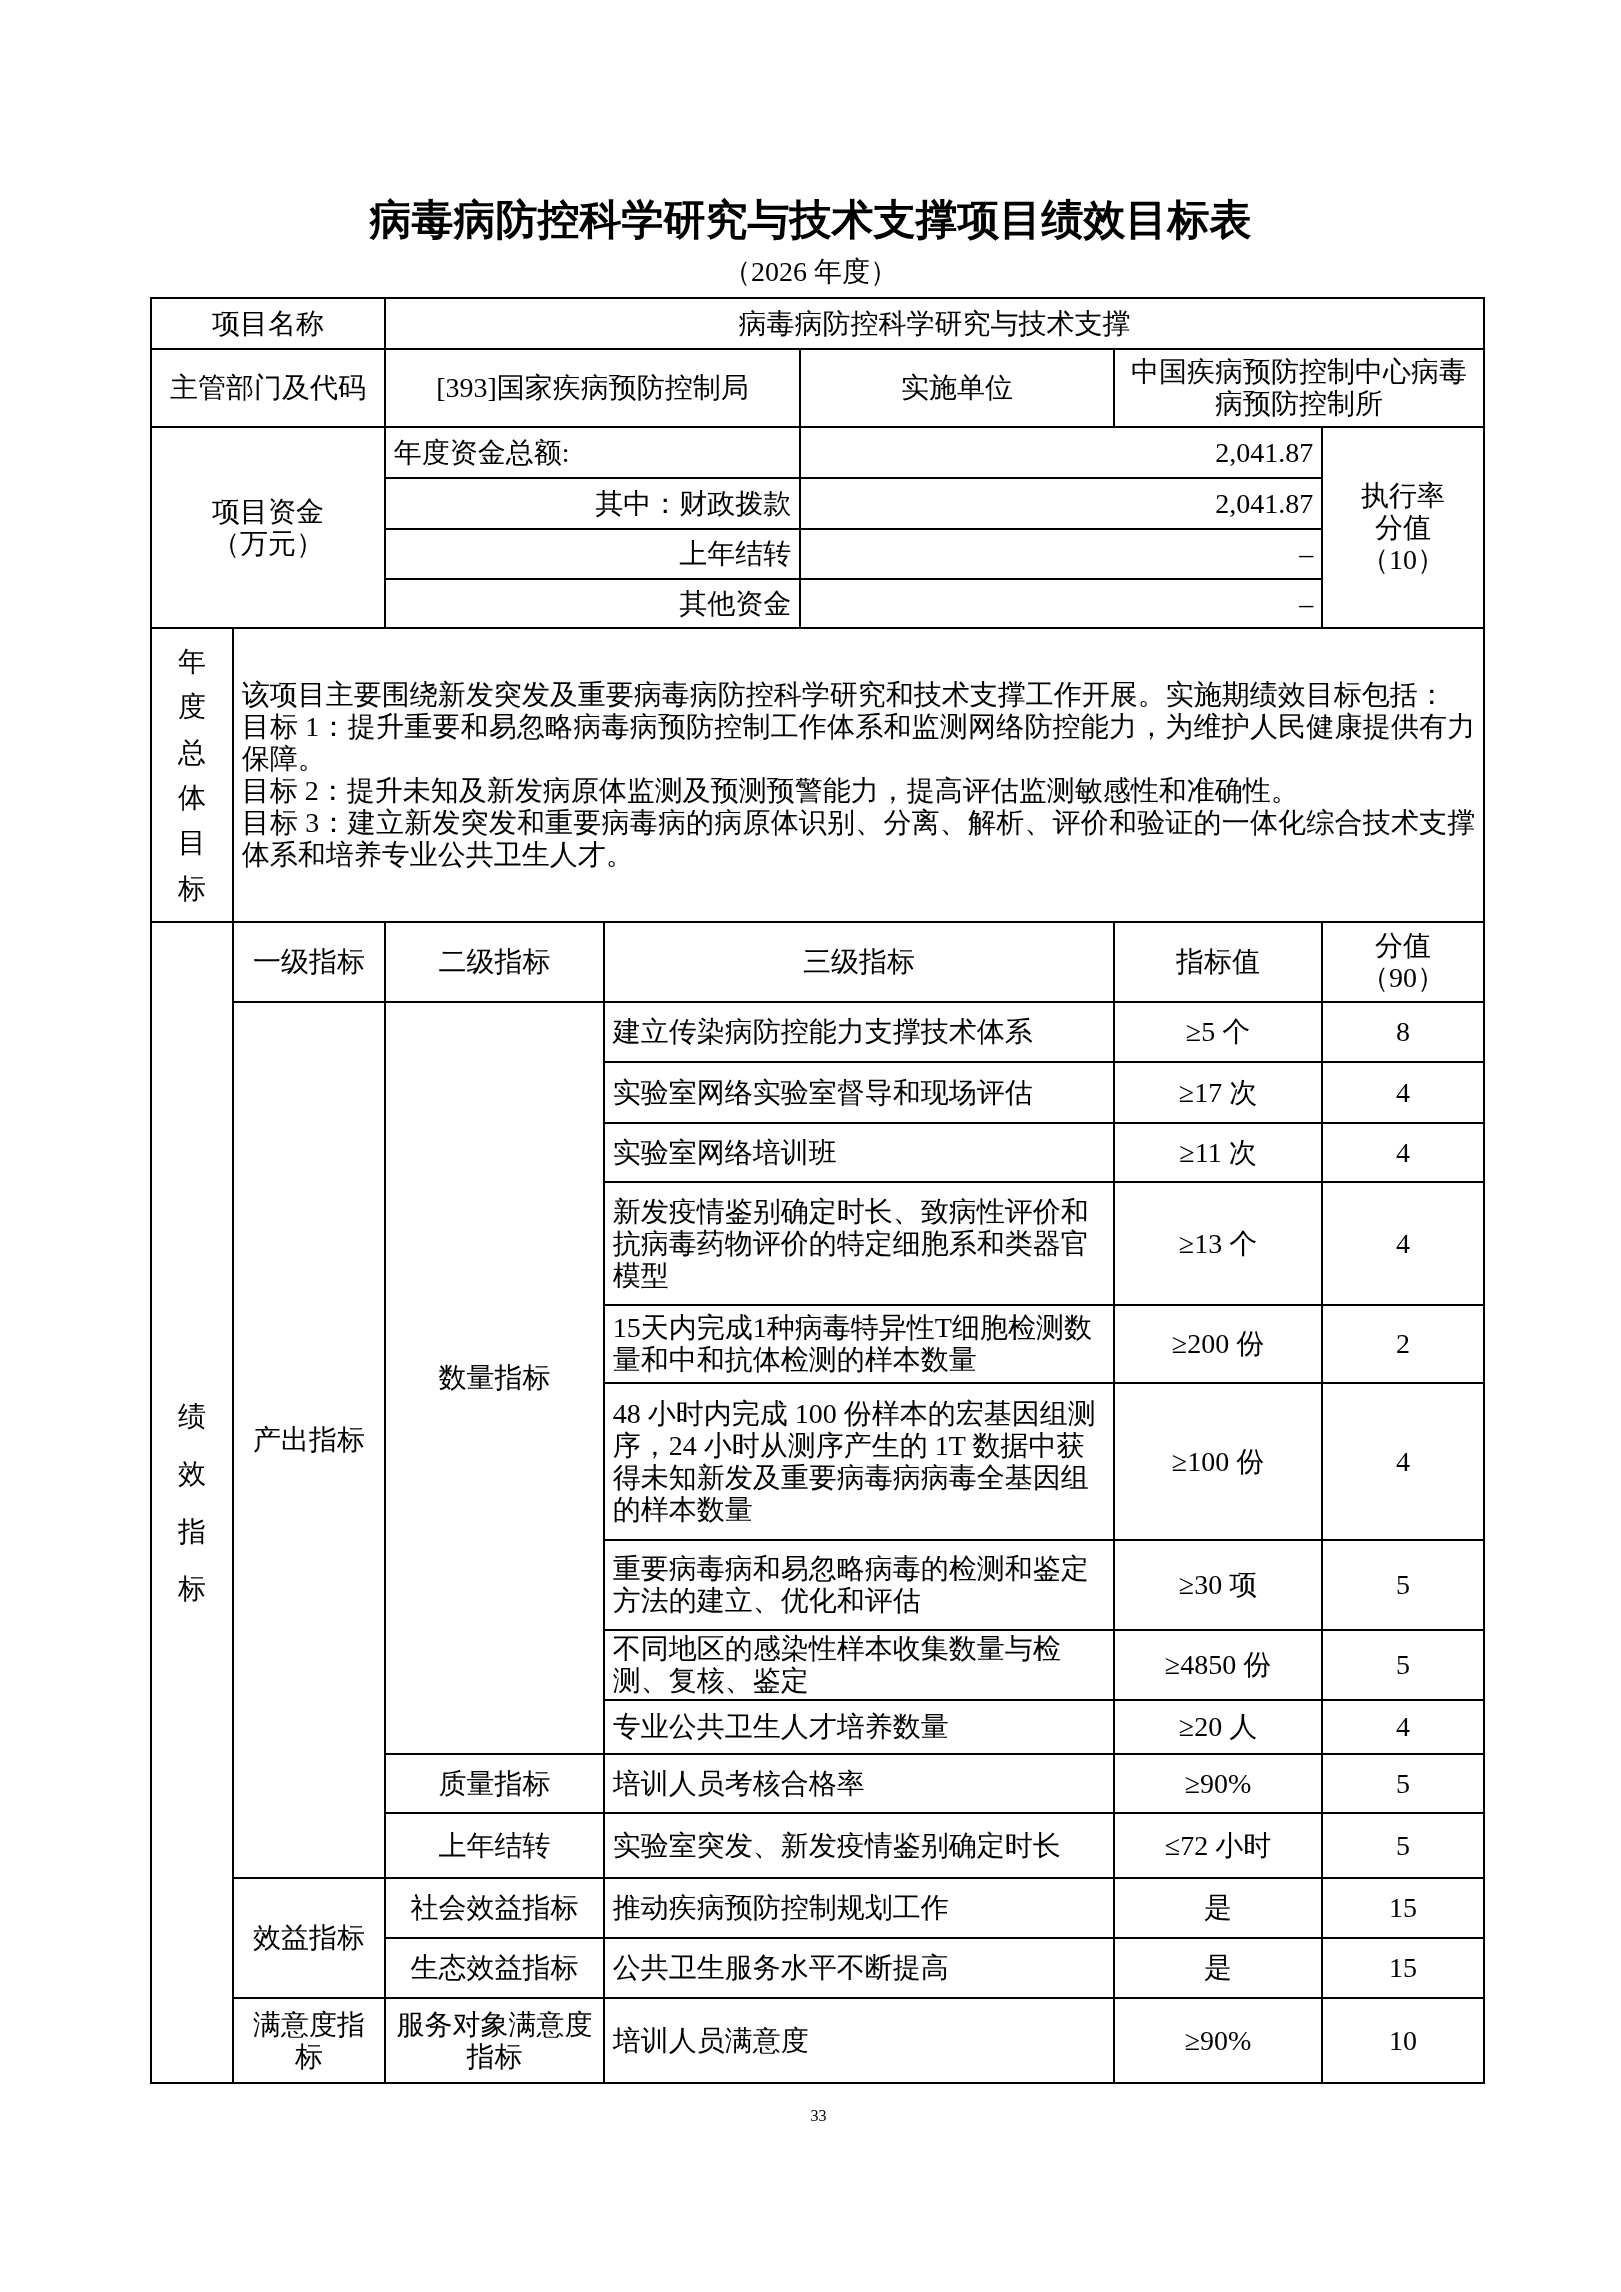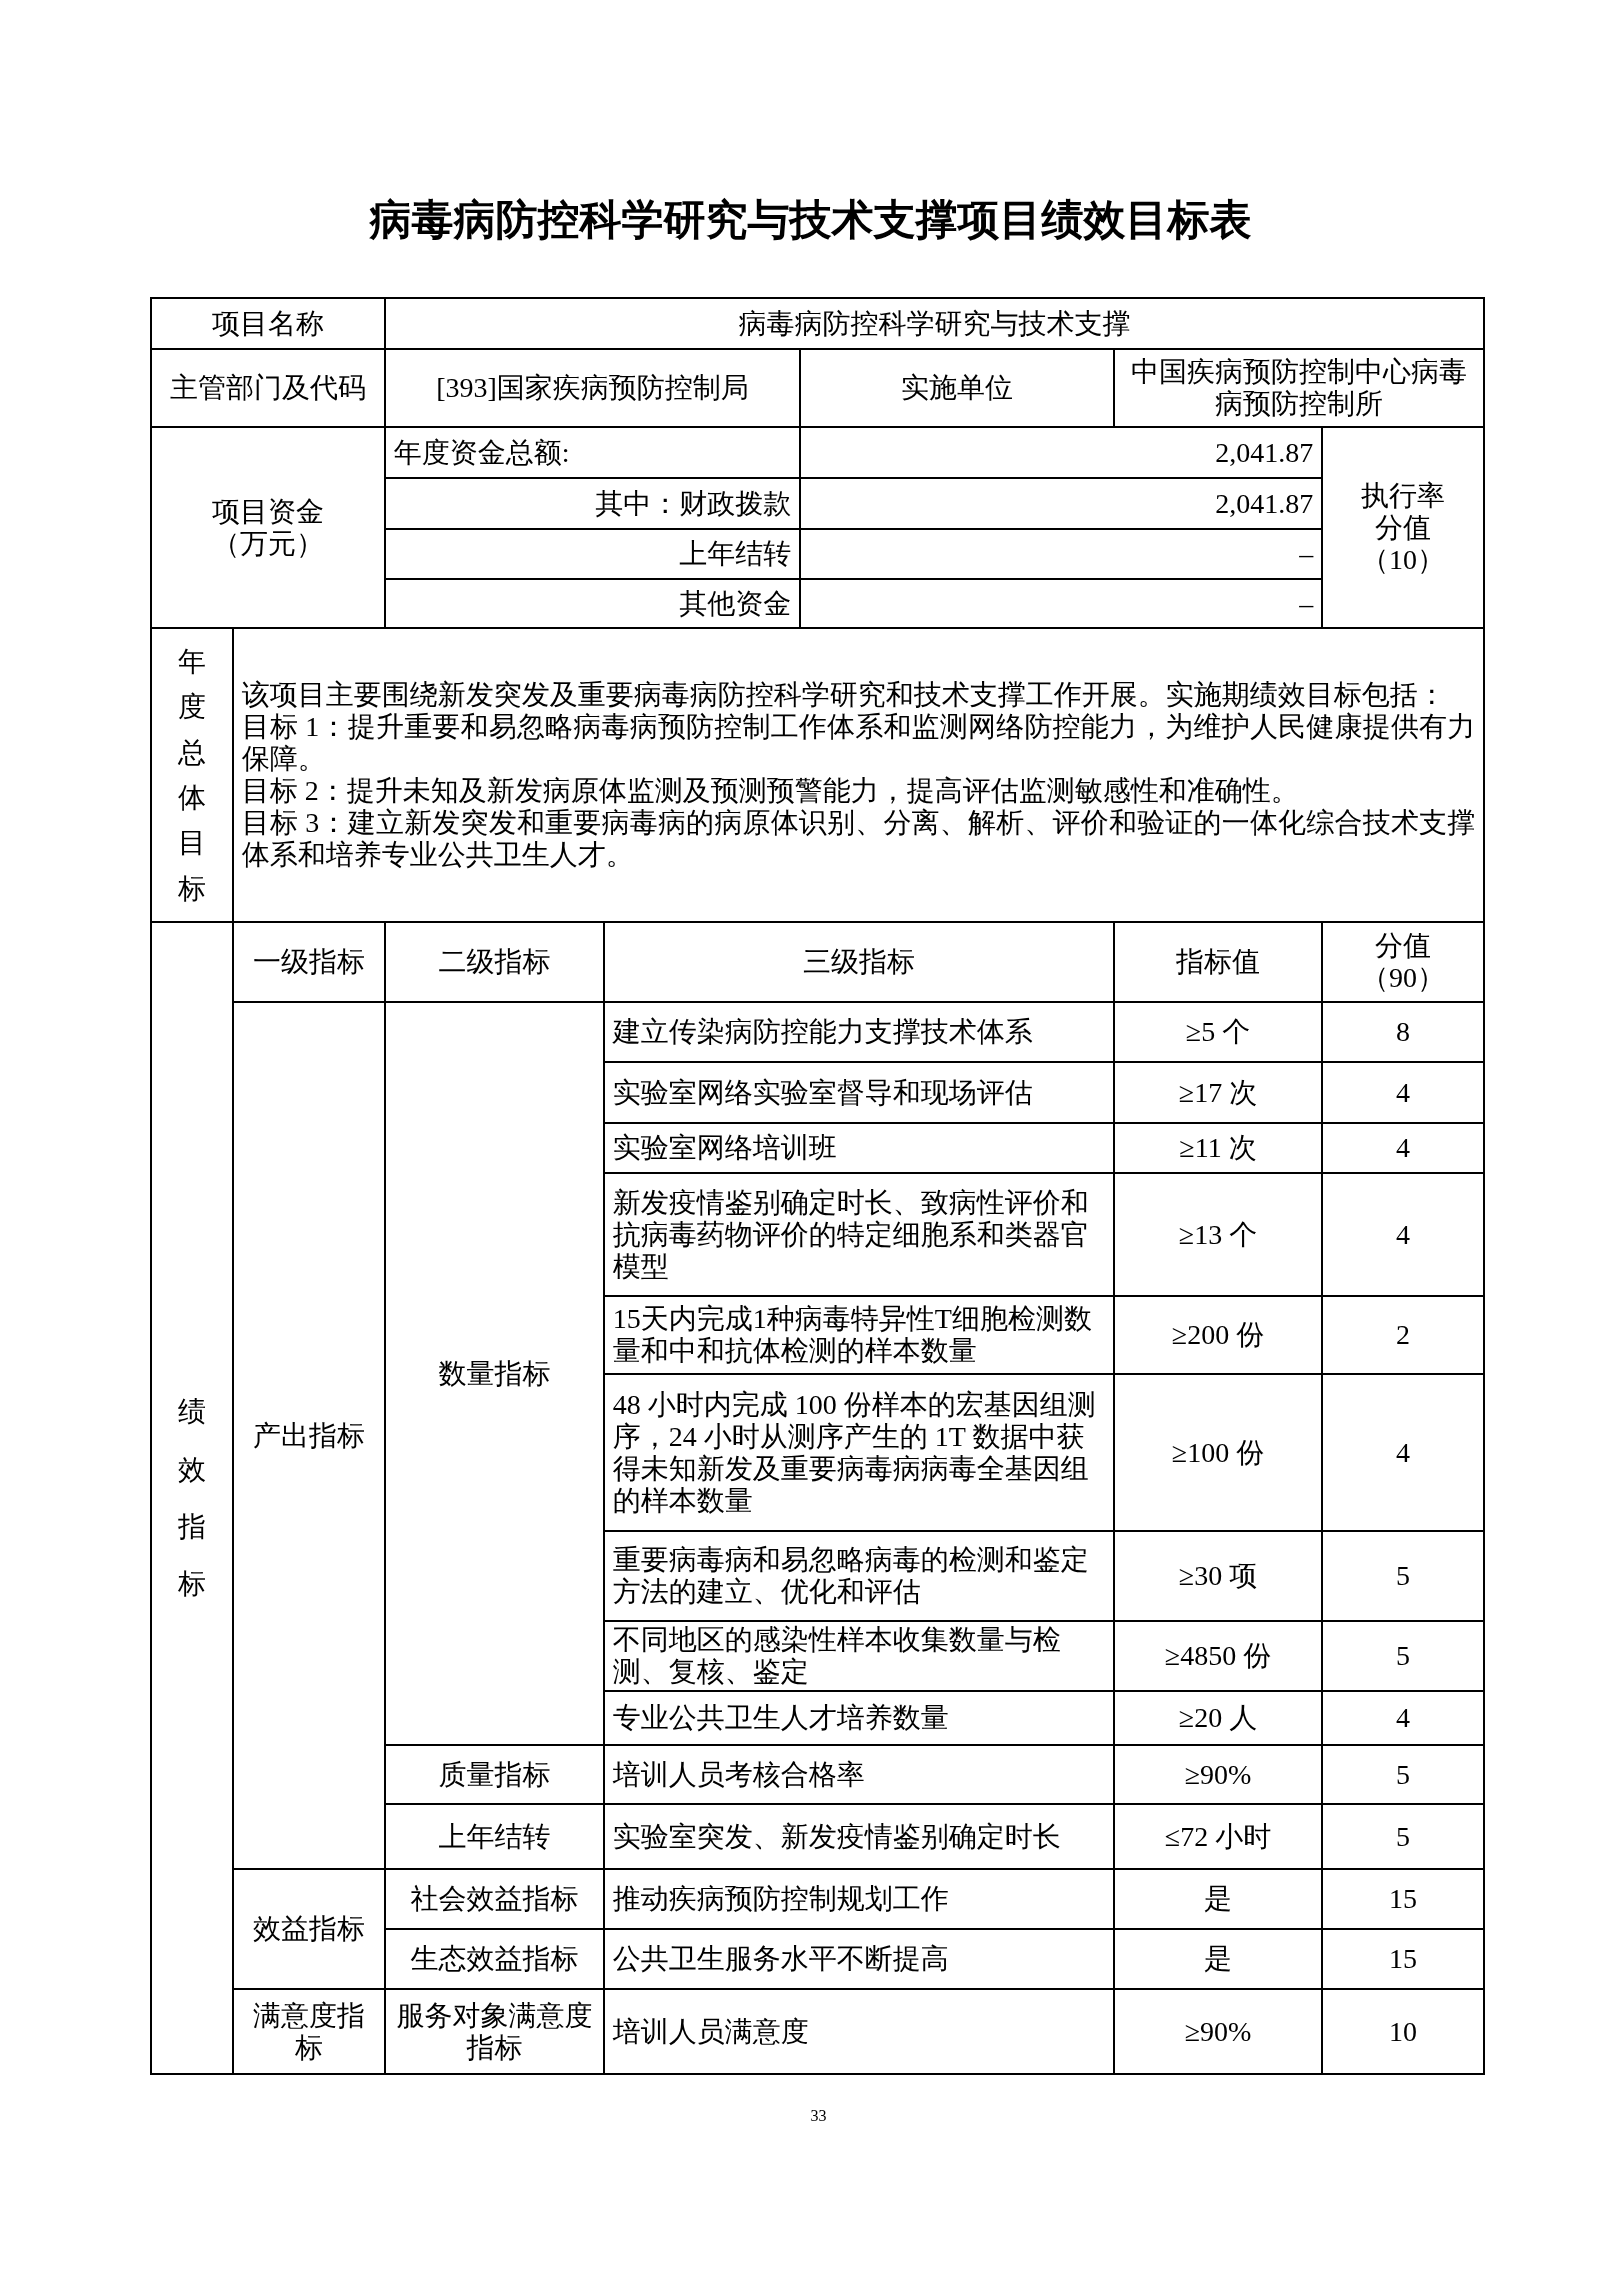--- a/index.html
+++ b/index.html
@@ -42,20 +42,21 @@
     position:absolute; top:2107px; left:8px; width:100%;
     text-align:center; font-size:16px;
   }
 </style>
 </head>
 <body>
 
 <div class="page">
 
   <div class="doc-title">病毒病防控科学研究与技术支撑项目绩效目标表</div>
+  <div class="doc-subtitle">（2026 年度）</div>
 
   <table class="main">
     <colgroup>
       <col style="width:82px">
         <col style="width:152px">
         <col style="width:219px">
       <col style="width:196px">
         <col style="width:314px">
         <col style="width:208px">
       <col style="width:162px">
@@ -131,21 +132,21 @@
       <td rowspan="9" class="center">数量指标</td>
       <td colspan="2" class="l3">建立传染病防控能力支撑技术体系</td>
       <td class="center">≥5 个</td>
       <td class="center">8</td>
     </tr>
     <tr style="height:61px">
       <td colspan="2" class="l3">实验室网络实验室督导和现场评估</td>
       <td class="center">≥17 次</td>
       <td class="center">4</td>
     </tr>
-    <tr style="height:50px">
+    <tr style="height:59px">
       <td colspan="2" class="l3">实验室网络培训班</td>
       <td class="center">≥11 次</td>
       <td class="center">4</td>
     </tr>
     <tr style="height:123px">
       <td colspan="2" class="l3">新发疫情鉴别确定时长、致病性评价和抗病毒药物评价的特定细胞系和类器官模型</td>
       <td class="center">≥13 个</td>
       <td class="center">4</td>
     </tr>
     <tr style="height:78px">

